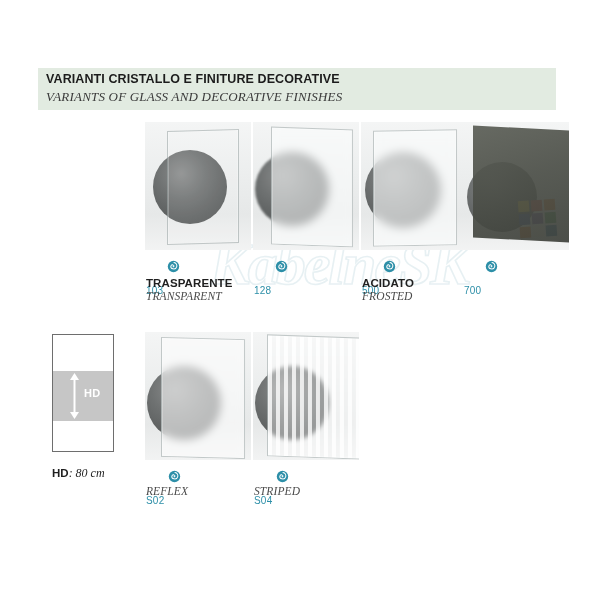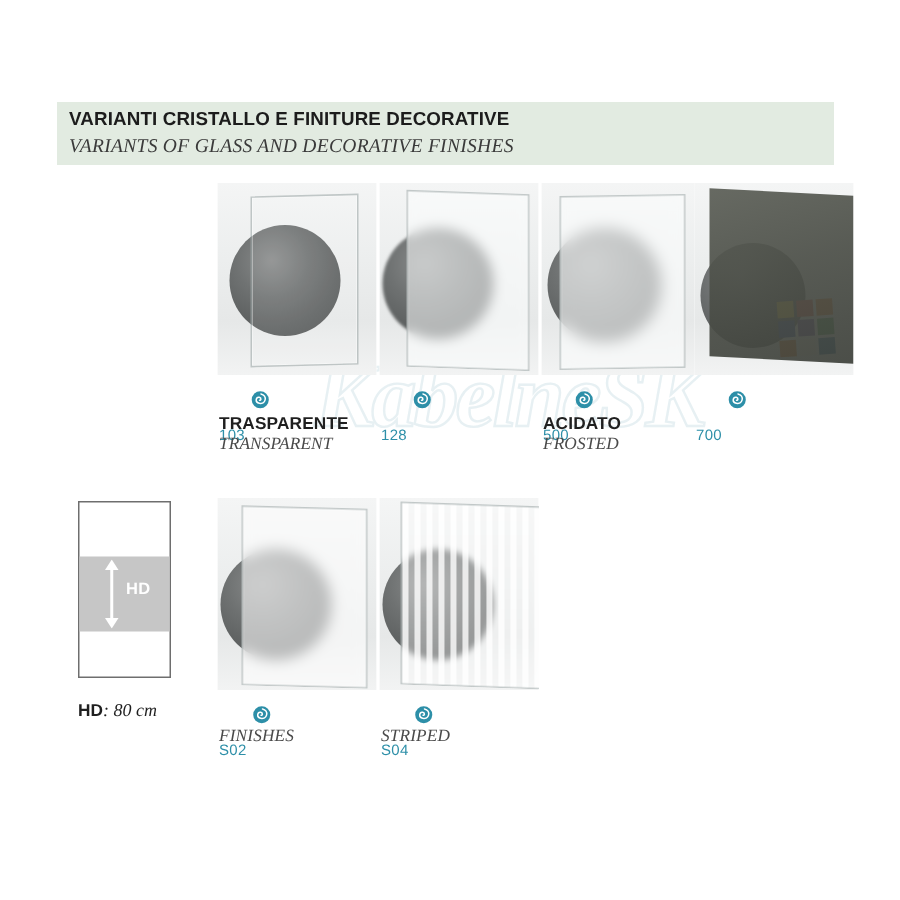--- a/index.html
+++ b/index.html
@@ -328,21 +328,21 @@
   </div>
 
   <div class="caption" style="left:146px; top:468px;">
     <div class="code-row">
       <span class="code">S02</span>
       <svg class="dot-icon" viewBox="0 0 16 16">
         <circle cx="8" cy="8" r="7" fill="#2d8fa8"></circle>
         <path d="M8.6 3.2c2.6 .5 4 2.6 3.4 4.9-.5 2-2.6 3.3-4.8 2.8-1.7-.4-2.7-1.7-2.5-3.1.2-1.2 1.3-2 2.5-1.8.9.2 1.4.9 1.3 1.6-.1.6-.6.9-1.1.8" fill="none" stroke="#ffffff" stroke-width="1.25" stroke-linecap="round"></path>
       </svg>
     </div>
-    <div class="cap-alt">FINISHES</div>
+    <div class="cap-alt">REFLEX</div>
   </div>
 
   <div class="caption" style="left:254px; top:468px;">
     <div class="code-row">
       <span class="code">S04</span>
       <svg class="dot-icon" viewBox="0 0 16 16">
         <circle cx="8" cy="8" r="7" fill="#2d8fa8"></circle>
         <path d="M8.6 3.2c2.6 .5 4 2.6 3.4 4.9-.5 2-2.6 3.3-4.8 2.8-1.7-.4-2.7-1.7-2.5-3.1.2-1.2 1.3-2 2.5-1.8.9.2 1.4.9 1.3 1.6-.1.6-.6.9-1.1.8" fill="none" stroke="#ffffff" stroke-width="1.25" stroke-linecap="round"></path>
       </svg>
     </div>

